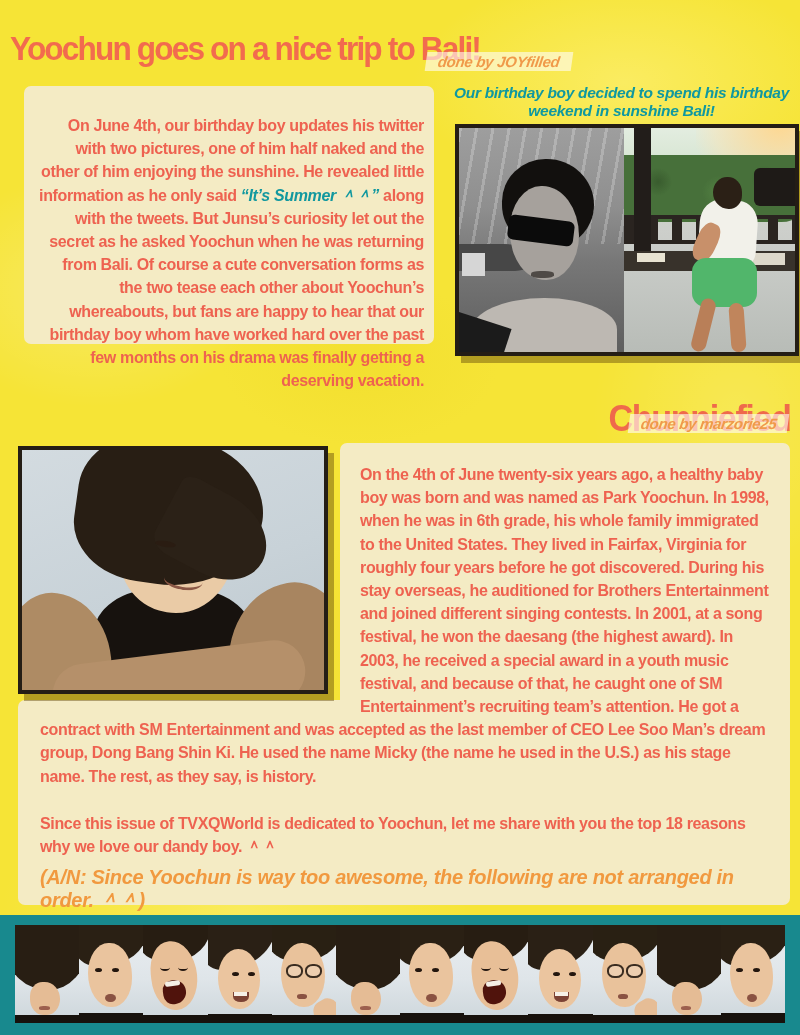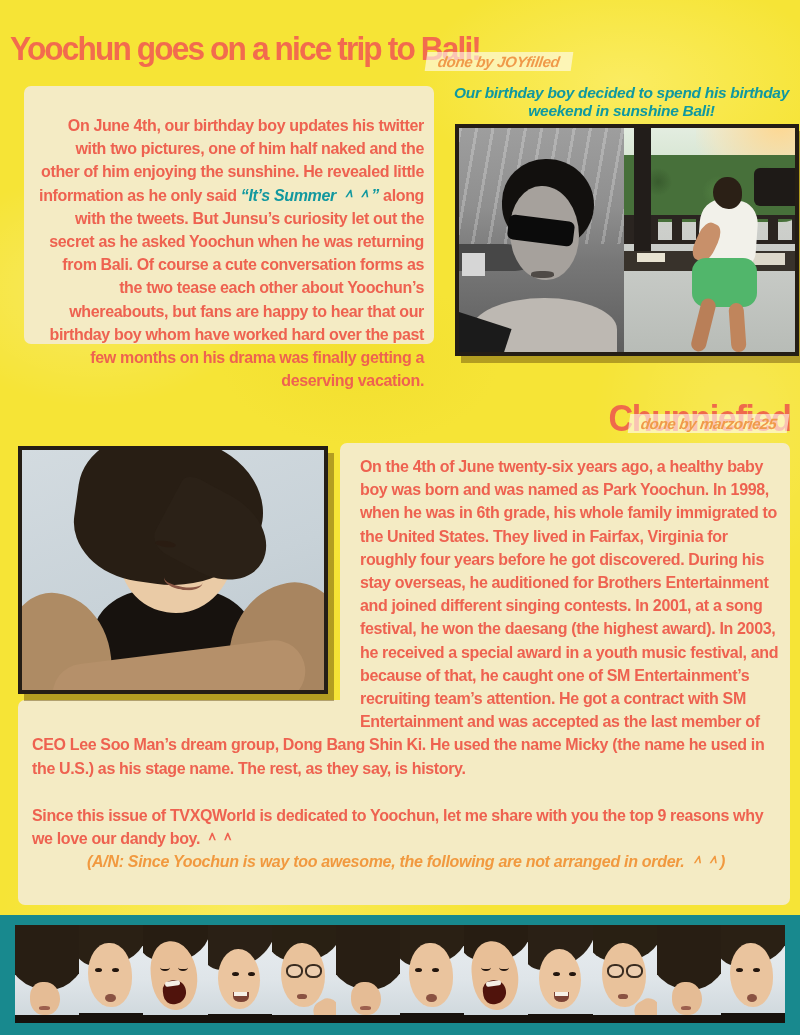--- a/index.html
+++ b/index.html
@@ -48,26 +48,26 @@
     font-weight:bold;
   }
   .trip-text{left:36px;top:98px;width:388px;text-align:right;}
   .quote{color:#12989F;font-style:italic;}
   .photo-caption{
     left:450px;top:84px;width:343px;text-align:center;
     color:#0F98A0;font-size:15.5px;line-height:17.5px;
     font-weight:bold;font-style:italic;letter-spacing:-0.3px;
   }
   .bio-flow{left:32px;top:455px;width:748px;}
-  .bio-flow p{margin:0;}
+  .bio-flow p{margin:8px;}
   .bio-flow .p2{margin-top:24px;}
   .float-spacer{float:left;width:314px;height:258px;margin-right:14px;}
   .authors-note{
     margin-top:30px;color:#F1993F;font-style:italic;font-weight:bold;
-    font-size:16px;letter-spacing:-0.3px;text-align:center;
+    font-size:20px;letter-spacing:-0.3px;
   }
   
   .framed{border:4px solid #241D15;box-shadow:6px 7px 0 rgba(97,72,8,.45);overflow:hidden;}
   .bali-photos{left:455px;top:124px;width:336px;height:224px;display:flex;background:#888;}
   .photo{position:relative;overflow:hidden;height:100%;}
   .photo>div{position:absolute;}
   .bw{width:49%;background:linear-gradient(180deg,#9E9E9E 0%,#8F8F8F 35%,#777 60%,#5E5E5E 100%);}
   .bw .clouds{left:0;top:0;width:100%;height:52%;opacity:.5;
     background:repeating-linear-gradient(100deg,rgba(255,255,255,.45) 0 3px,transparent 3px 16px);}
   .bw .treeline{left:0;top:52%;width:45%;height:12%;background:#474747;border-radius:0 40% 30% 0;}
@@ -214,21 +214,21 @@
   <div class="fringe"></div>
   <div class="eye"></div>
   <div class="smile"></div>
   <div class="cardigan-l"></div>
   <div class="cardigan-r"></div>
   <div class="arms"></div>
 </div>
 <div class="abs copy bio-flow">
   <div class="float-spacer"></div>
   <p>On the 4th of June twenty-six years ago, a healthy baby boy was born and was named as Park Yoochun. In 1998, when he was in 6th grade, his whole family immigrated to the United States. They lived in Fairfax, Virginia for roughly four years before he got discovered. During his stay overseas, he auditioned for Brothers Entertainment and joined different singing contests. In 2001, at a song festival, he won the daesang (the highest award). In 2003, he received a special award in a youth music festival, and because of that, he caught one of SM Entertainment’s recruiting team’s attention. He got a contract with SM Entertainment and was accepted as the last member of CEO Lee Soo Man’s dream group, Dong Bang Shin Ki. He used the name Micky (the name he used in the U.S.) as his stage name. The rest, as they say, is history.</p>
-  <p class="p2">Since this issue of TVXQWorld is dedicated to Yoochun, let me share with you the top 9 reasons why we love our dandy boy. ＾＾</p>
+  <p class="p2">Since this issue of TVXQWorld is dedicated to Yoochun, let me share with you the top 18 reasons why we love our dandy boy. ＾＾</p>
   <p class="authors-note">(A/N: Since Yoochun is way too awesome, the following are not arranged in order. ＾＾)</p>
 </div>
 
 <div class="abs strip">
   <div class="strip-row">
       <div class="tile down">
         <div class="hair"></div>
         <div class="face"></div>
         <div class="mouth"></div>
         <div class="shoulder"></div>

